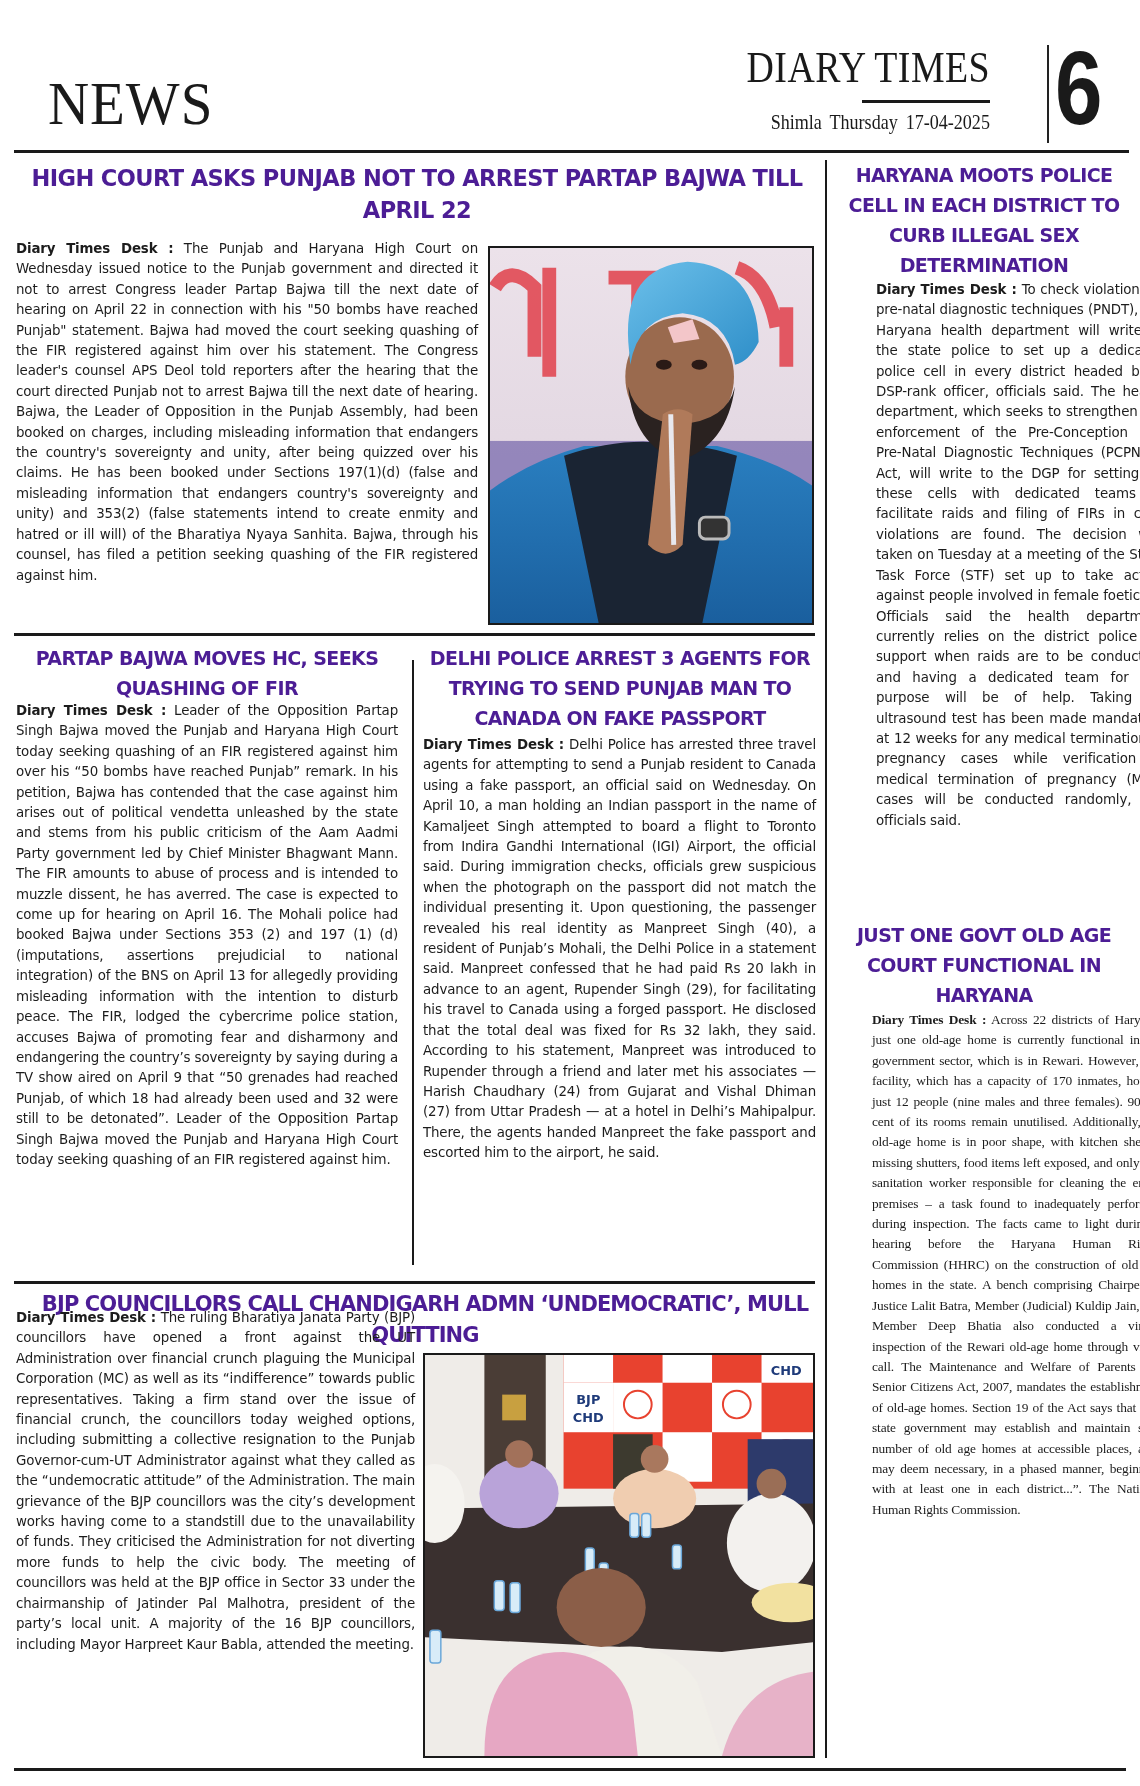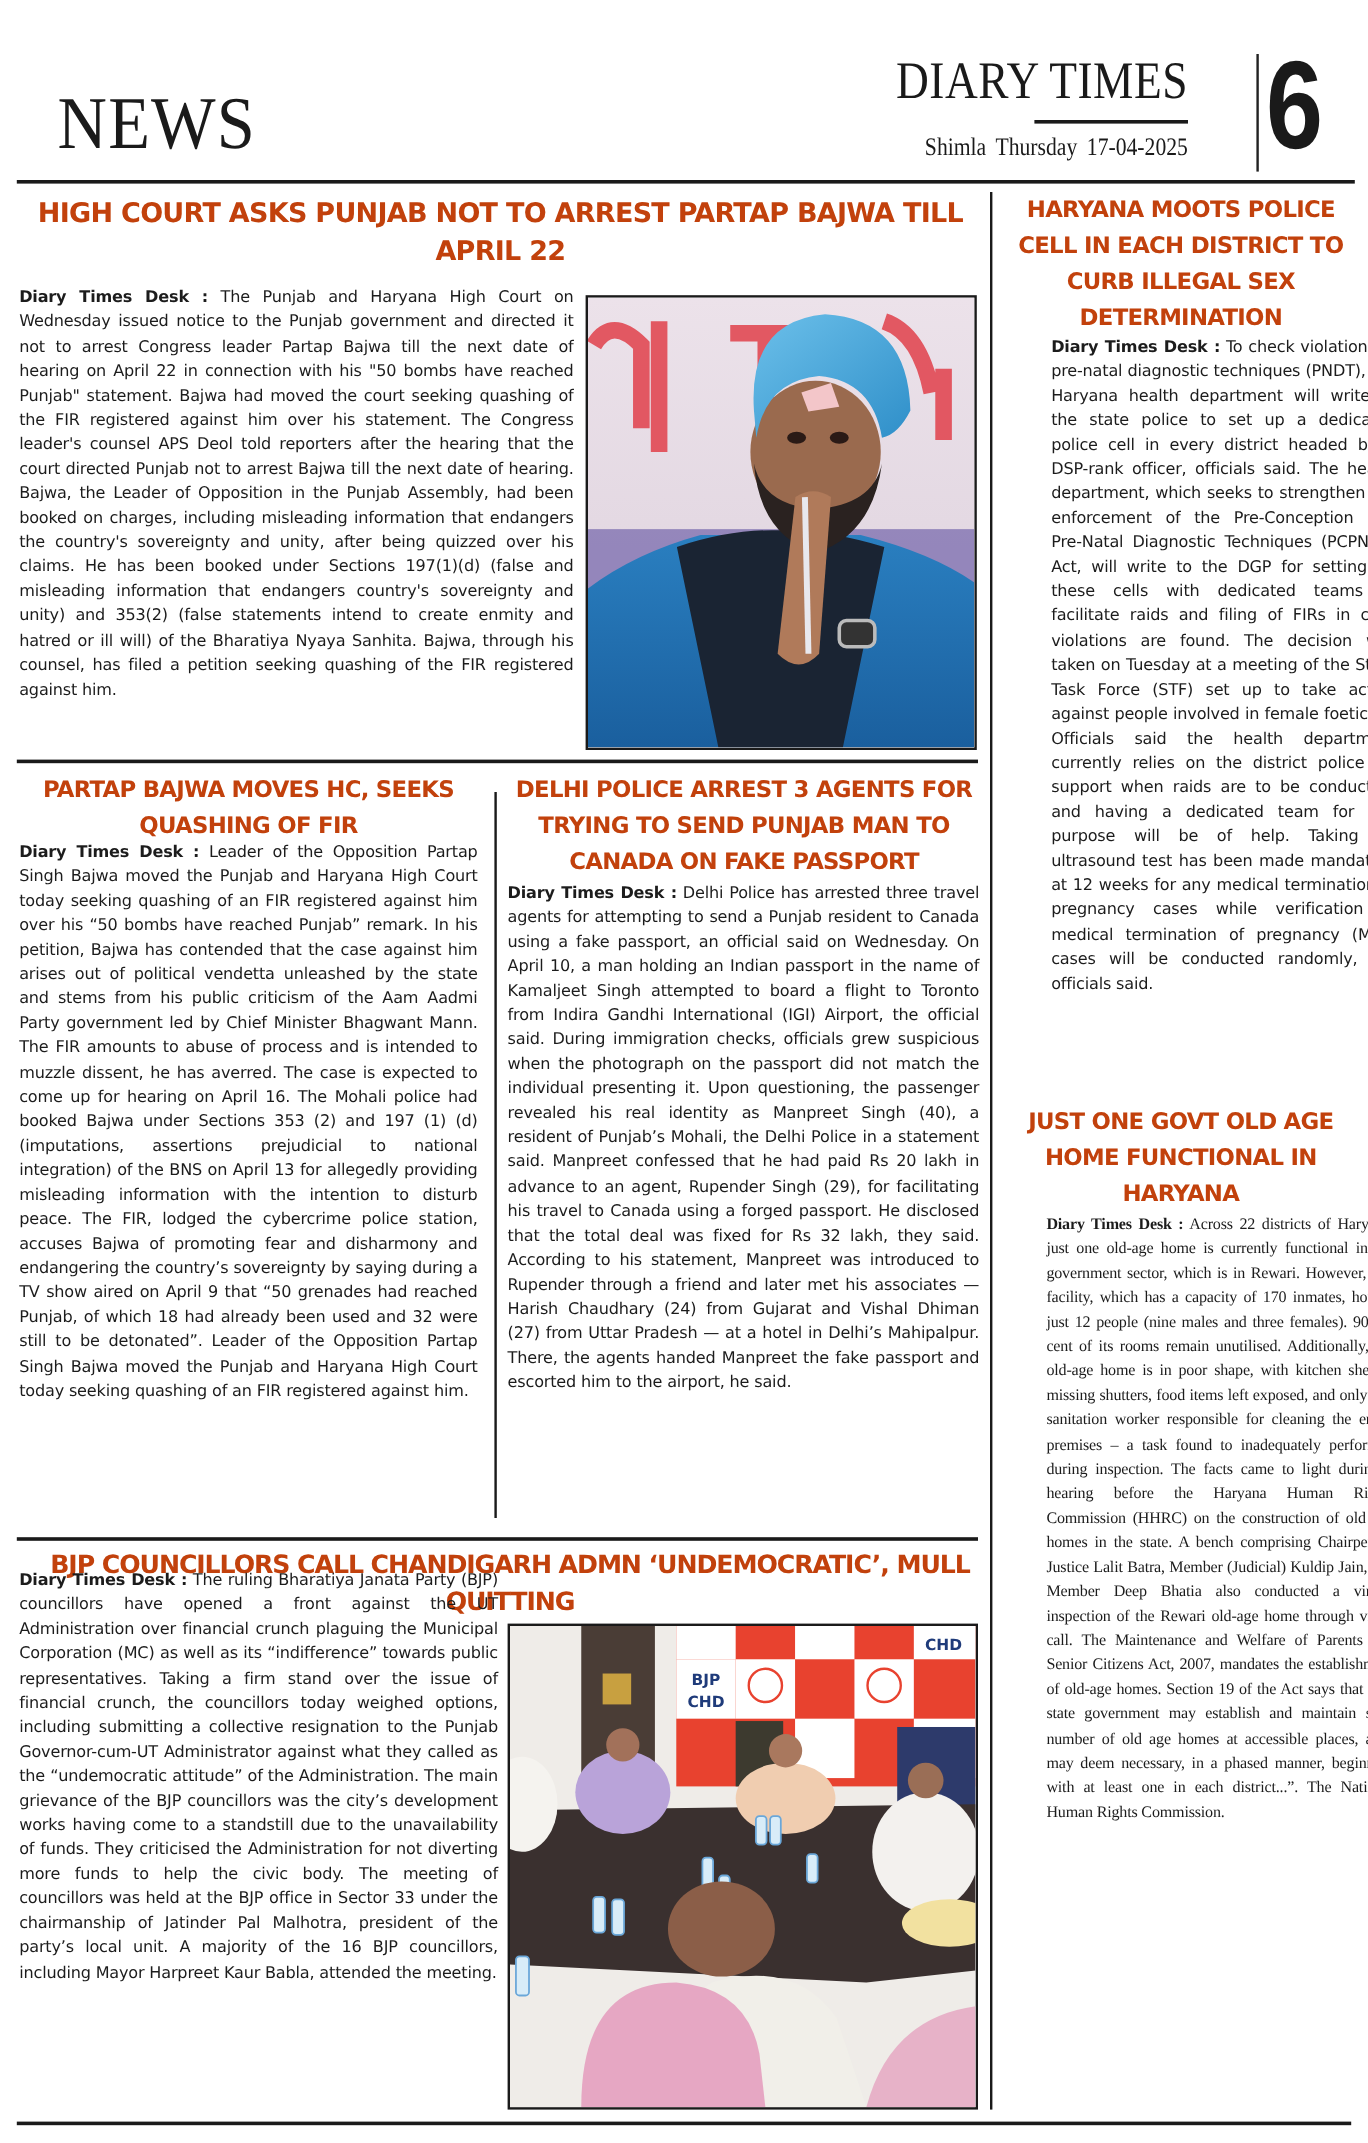--- a/index.html
+++ b/index.html
@@ -29,21 +29,21 @@
   .page-number {
     position: absolute; left: 1055px; top: 36px;
     font-family: "Liberation Sans", sans-serif; font-weight: 700; font-size: 104px;
     line-height: 1; color: #1a1a1a; transform: scaleX(0.82); transform-origin: left top;
   }
   .top-rule { position: absolute; left: 14px; top: 150px; width: 1115px; height: 3px; background: #1a1a1a; }
 
   
   .headline {
     position: absolute; font-family: "DejaVu Sans", sans-serif; font-weight: 700;
-    color: #c2410c; text-align: center; letter-spacing: -0.6px;
+    color: #4c1d95; text-align: center; letter-spacing: -0.6px;
   }
   .body {
     position: absolute; font-family: "DejaVu Sans", sans-serif; font-size: 13.4px;
     line-height: 20.4px; text-align: justify; color: #1c1c1c; letter-spacing: -0.15px;
   }
   .byline { font-weight: 700; }
 
   .rule-h { position: absolute; height: 3px; background: #1a1a1a; }
   .rule-v { position: absolute; width: 2px; background: #1a1a1a; }
 
@@ -182,17 +182,17 @@
 <div class="rule-v" style="left:825px; top:160px; height:1598px;"></div>
 
 <article>
   <h2 class="headline" style="left:840px; top:160px; width:288px; font-size:19px; line-height:30px;">HARYANA MOOTS POLICE CELL IN EACH DISTRICT TO CURB ILLEGAL SEX DETERMINATION</h2>
   <p class="body" style="left:876px; top:280px; width:288px;">
     <span class="byline">Diary Times Desk :</span><span> To check violations of pre-natal diagnostic techniques (PNDT), the Haryana health department will write to the state police to set up a dedicated police cell in every district headed by a DSP-rank officer, officials said. The health department, which seeks to strengthen the enforcement of the Pre-Conception and Pre-Natal Diagnostic Techniques (PCPNDT) Act, will write to the DGP for setting up these cells with dedicated teams to facilitate raids and filing of FIRs in case violations are found. The decision was taken on Tuesday at a meeting of the State Task Force (STF) set up to take action against people involved in female foeticide. Officials said the health department currently relies on the district police for support when raids are to be conducted, and having a dedicated team for this purpose will be of help. Taking an ultrasound test has been made mandatory at 12 weeks for any medical termination of pregnancy cases while verification of medical termination of pregnancy (MTP) cases will be conducted randomly, the officials said.</span>
   </p>
 </article>
 
 <article>
-  <h2 class="headline" style="left:840px; top:920px; width:288px; font-size:19px; line-height:30px; padding:0 8px;">JUST ONE GOVT OLD AGE HOME FUNCTIONAL IN HARYANA</h2>
+  <h2 class="headline" style="left:840px; top:920px; width:288px; font-size:19px; line-height:30px; padding:0 8px;">JUST ONE GOVT OLD AGE COURT FUNCTIONAL IN HARYANA</h2>
   <p class="body" style="left:872px; top:1010px; width:290px;font-family:Liberation Serif, serif;">
     <span class="byline">Diary Times Desk :</span><span> Across 22 districts of Haryana, just one old-age home is currently functional in the government sector, which is in Rewari. However, this facility, which has a capacity of 170 inmates, houses just 12 people (nine males and three females). 90 per cent of its rooms remain unutilised. Additionally, the old-age home is in poor shape, with kitchen shelves missing shutters, food items left exposed, and only one sanitation worker responsible for cleaning the entire premises – a task found to inadequately performed during inspection. The facts came to light during a hearing before the Haryana Human Rights Commission (HHRC) on the construction of old age homes in the state. A bench comprising Chairperson Justice Lalit Batra, Member (Judicial) Kuldip Jain, and Member Deep Bhatia also conducted a virtual inspection of the Rewari old-age home through video call. The Maintenance and Welfare of Parents and Senior Citizens Act, 2007, mandates the establishment of old-age homes. Section 19 of the Act says that “the state government may establish and maintain such number of old age homes at accessible places, as it may deem necessary, in a phased manner, beginning with at least one in each district...”. The National Human Rights Commission.</span>
   </p>
 </article>
 
 </body></html>

